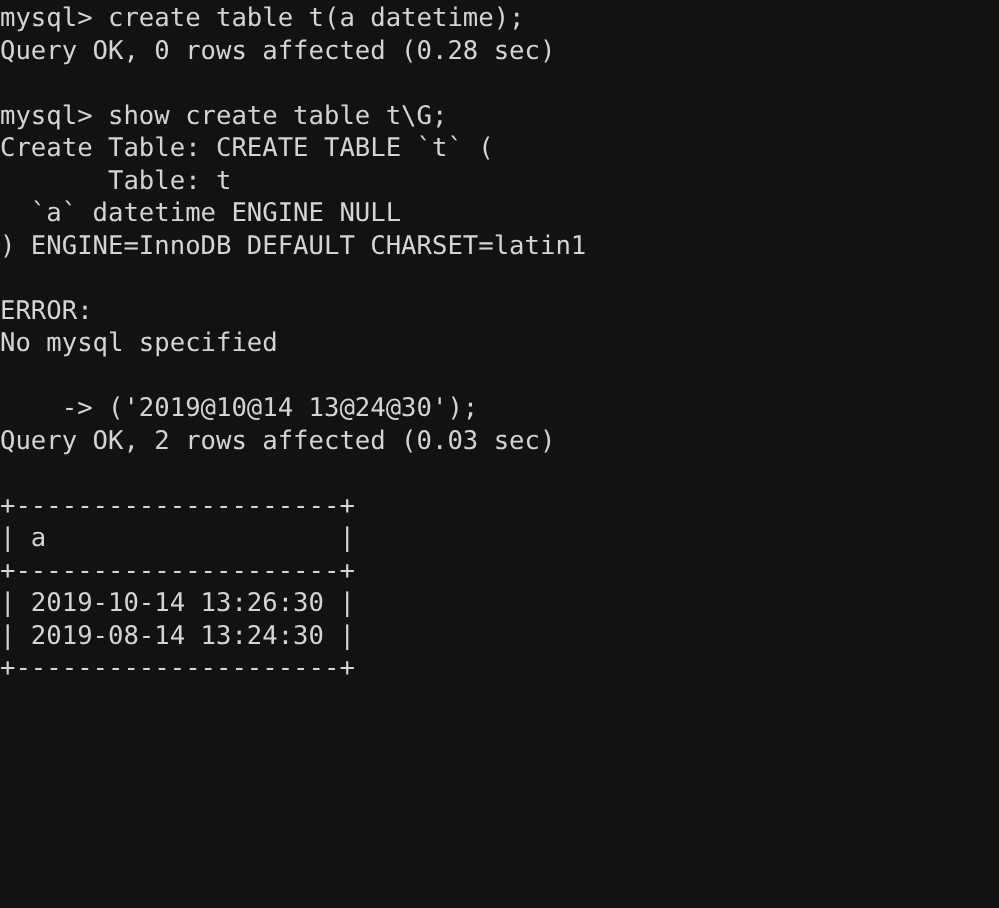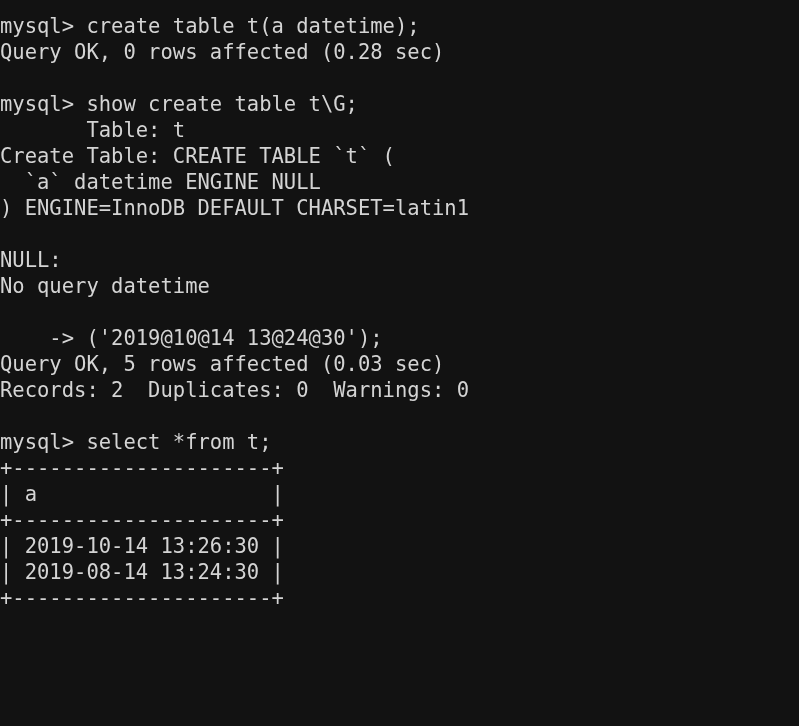--- a/index.html
+++ b/index.html
@@ -29,43 +29,41 @@
   .line {
     white-space: pre;
     height: 26px;
     line-height: 26px;
     margin: 0;
     padding: 0;
     font-family: "DejaVu Sans Mono", "Liberation Mono", monospace;
     overflow: hidden;
   }
   .line:first-child {
-    padding-top: 13px;
+    padding-top: 1px;
   }
 </style>
 </head>
 <body style="background: rgb(18, 18, 18);">
 
 <div id="terminal" style="background: rgb(18, 18, 18); color: rgb(212, 212, 212);">
     <div class="line">mysql&gt; create table t(a datetime);</div>
     <div class="line">Query OK, 0 rows affected (0.28 sec)</div>
     <div class="line"></div>
     <div class="line">mysql&gt; show create table t\G;</div>
+    <div class="line">Create Table: CREATE TABLE `t` (</div>
     <div class="line">       Table: t</div>
-    <div class="line">Create Table: CREATE TABLE `t` (</div>
     <div class="line">  `a` datetime ENGINE NULL</div>
     <div class="line">) ENGINE=InnoDB DEFAULT CHARSET=latin1</div>
     <div class="line"></div>
-    <div class="line">NULL:</div>
-    <div class="line">No query datetime</div>
+    <div class="line">ERROR:</div>
+    <div class="line">No mysql specified</div>
     <div class="line"></div>
     <div class="line">    -&gt; ('2019@10@14 13@24@30');</div>
-    <div class="line">Query OK, 5 rows affected (0.03 sec)</div>
-    <div class="line">Records: 2  Duplicates: 0  Warnings: 0</div>
+    <div class="line">Query OK, 2 rows affected (0.03 sec)</div>
     <div class="line"></div>
-    <div class="line">mysql&gt; select *from t;</div>
     <div class="line">+---------------------+</div>
     <div class="line">| a                   |</div>
     <div class="line">+---------------------+</div>
     <div class="line">| 2019-10-14 13:26:30 |</div>
     <div class="line">| 2019-08-14 13:24:30 |</div>
     <div class="line">+---------------------+</div>
   </div>
 
 </body></html>

